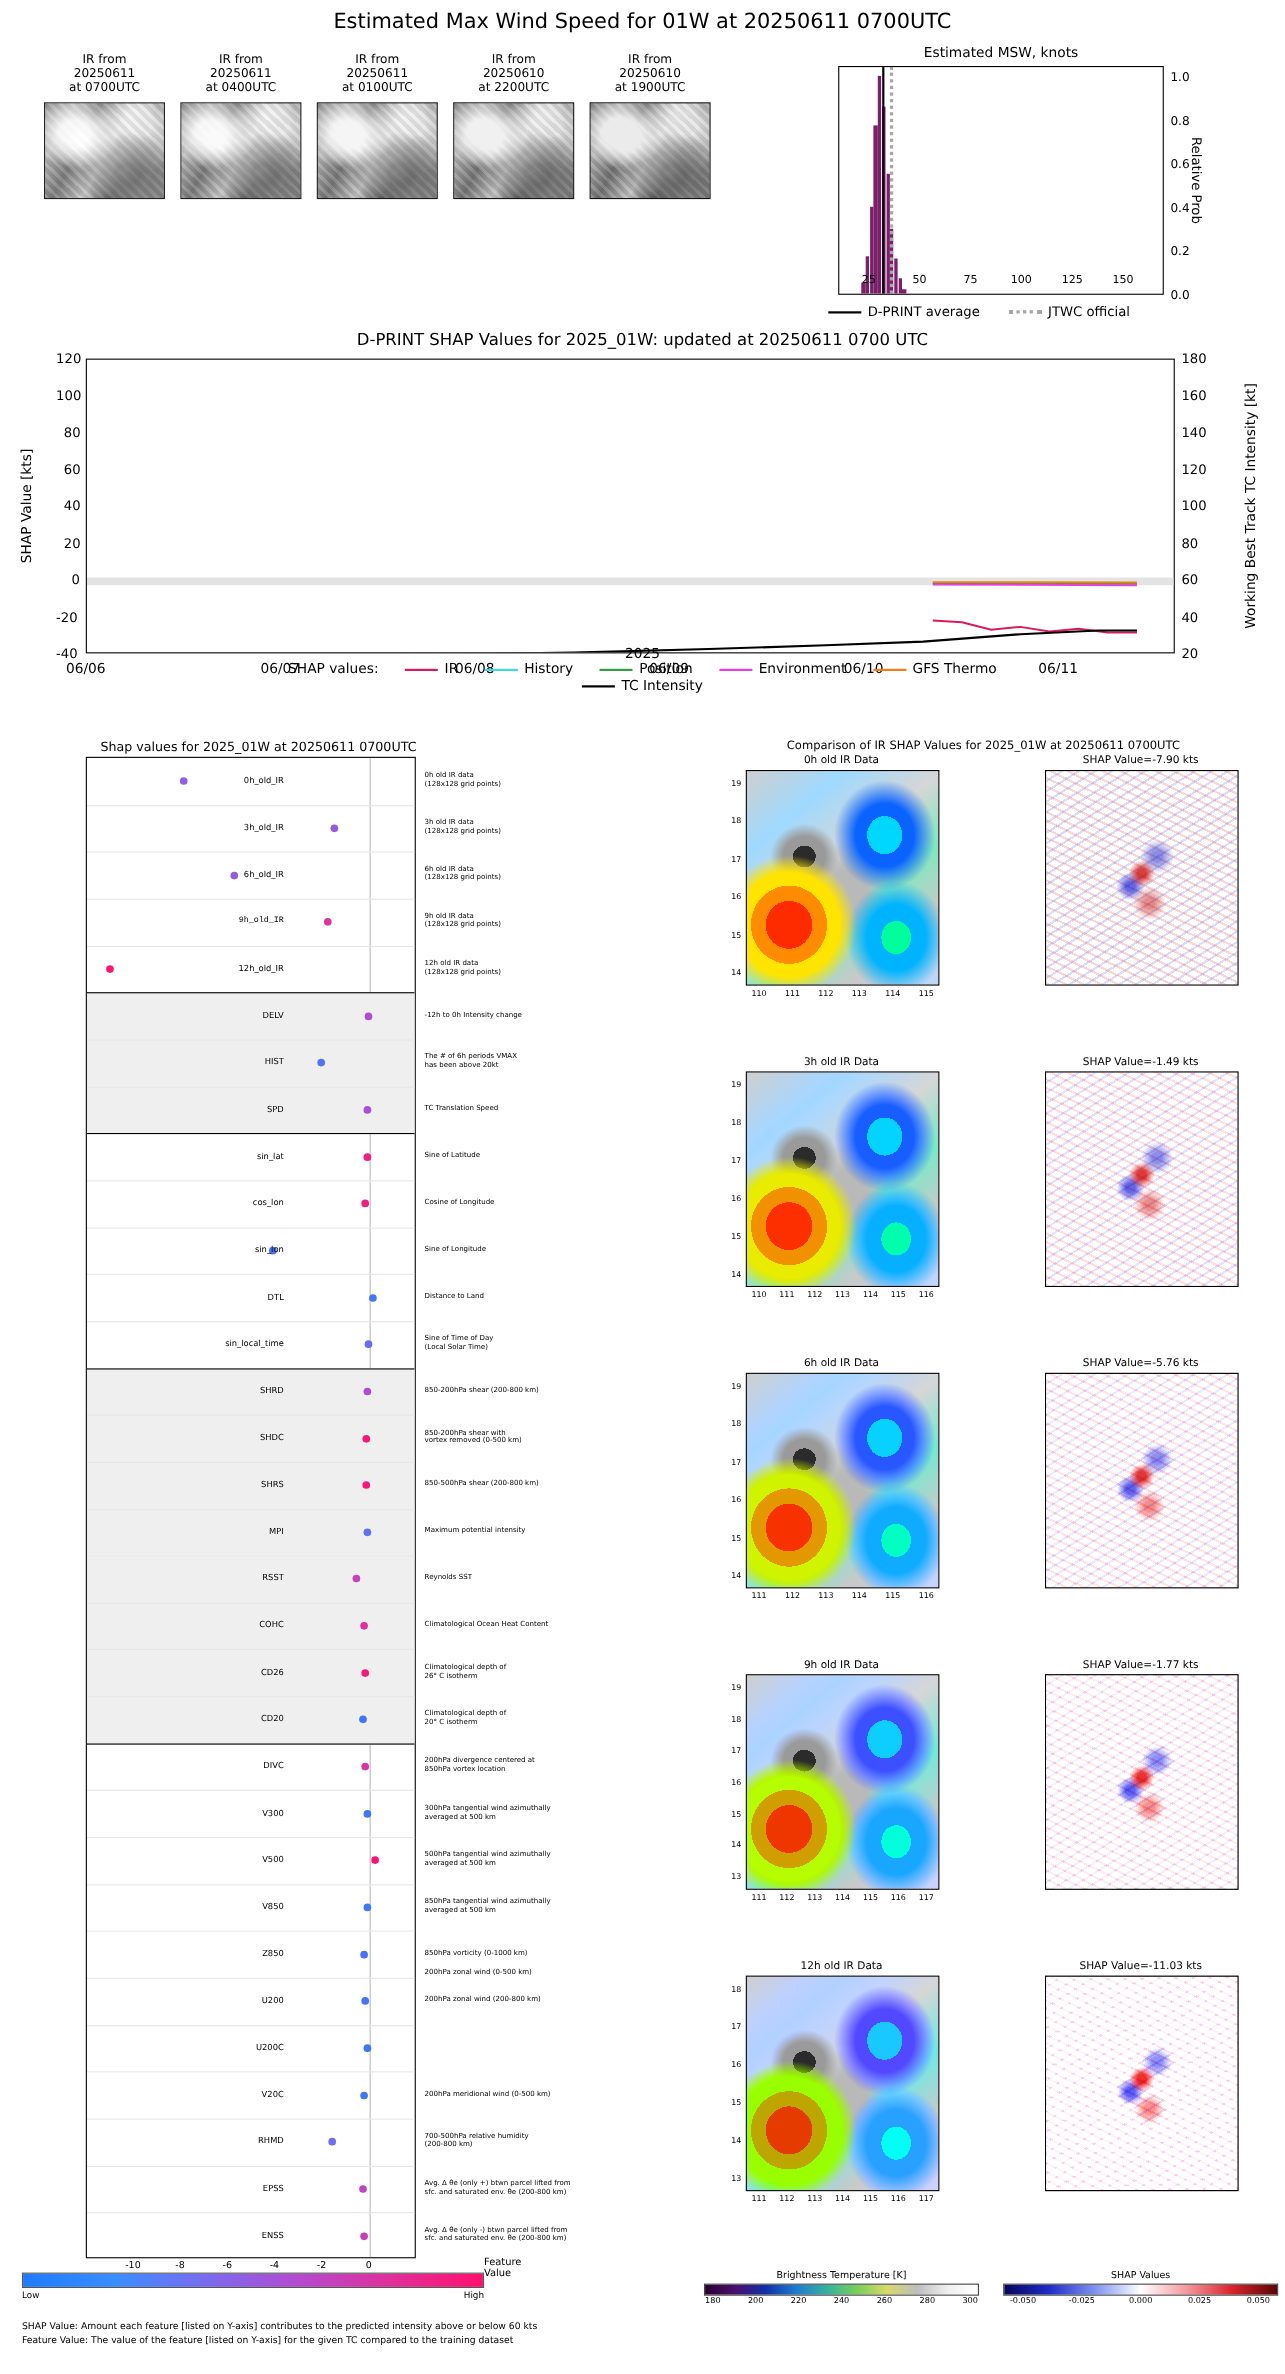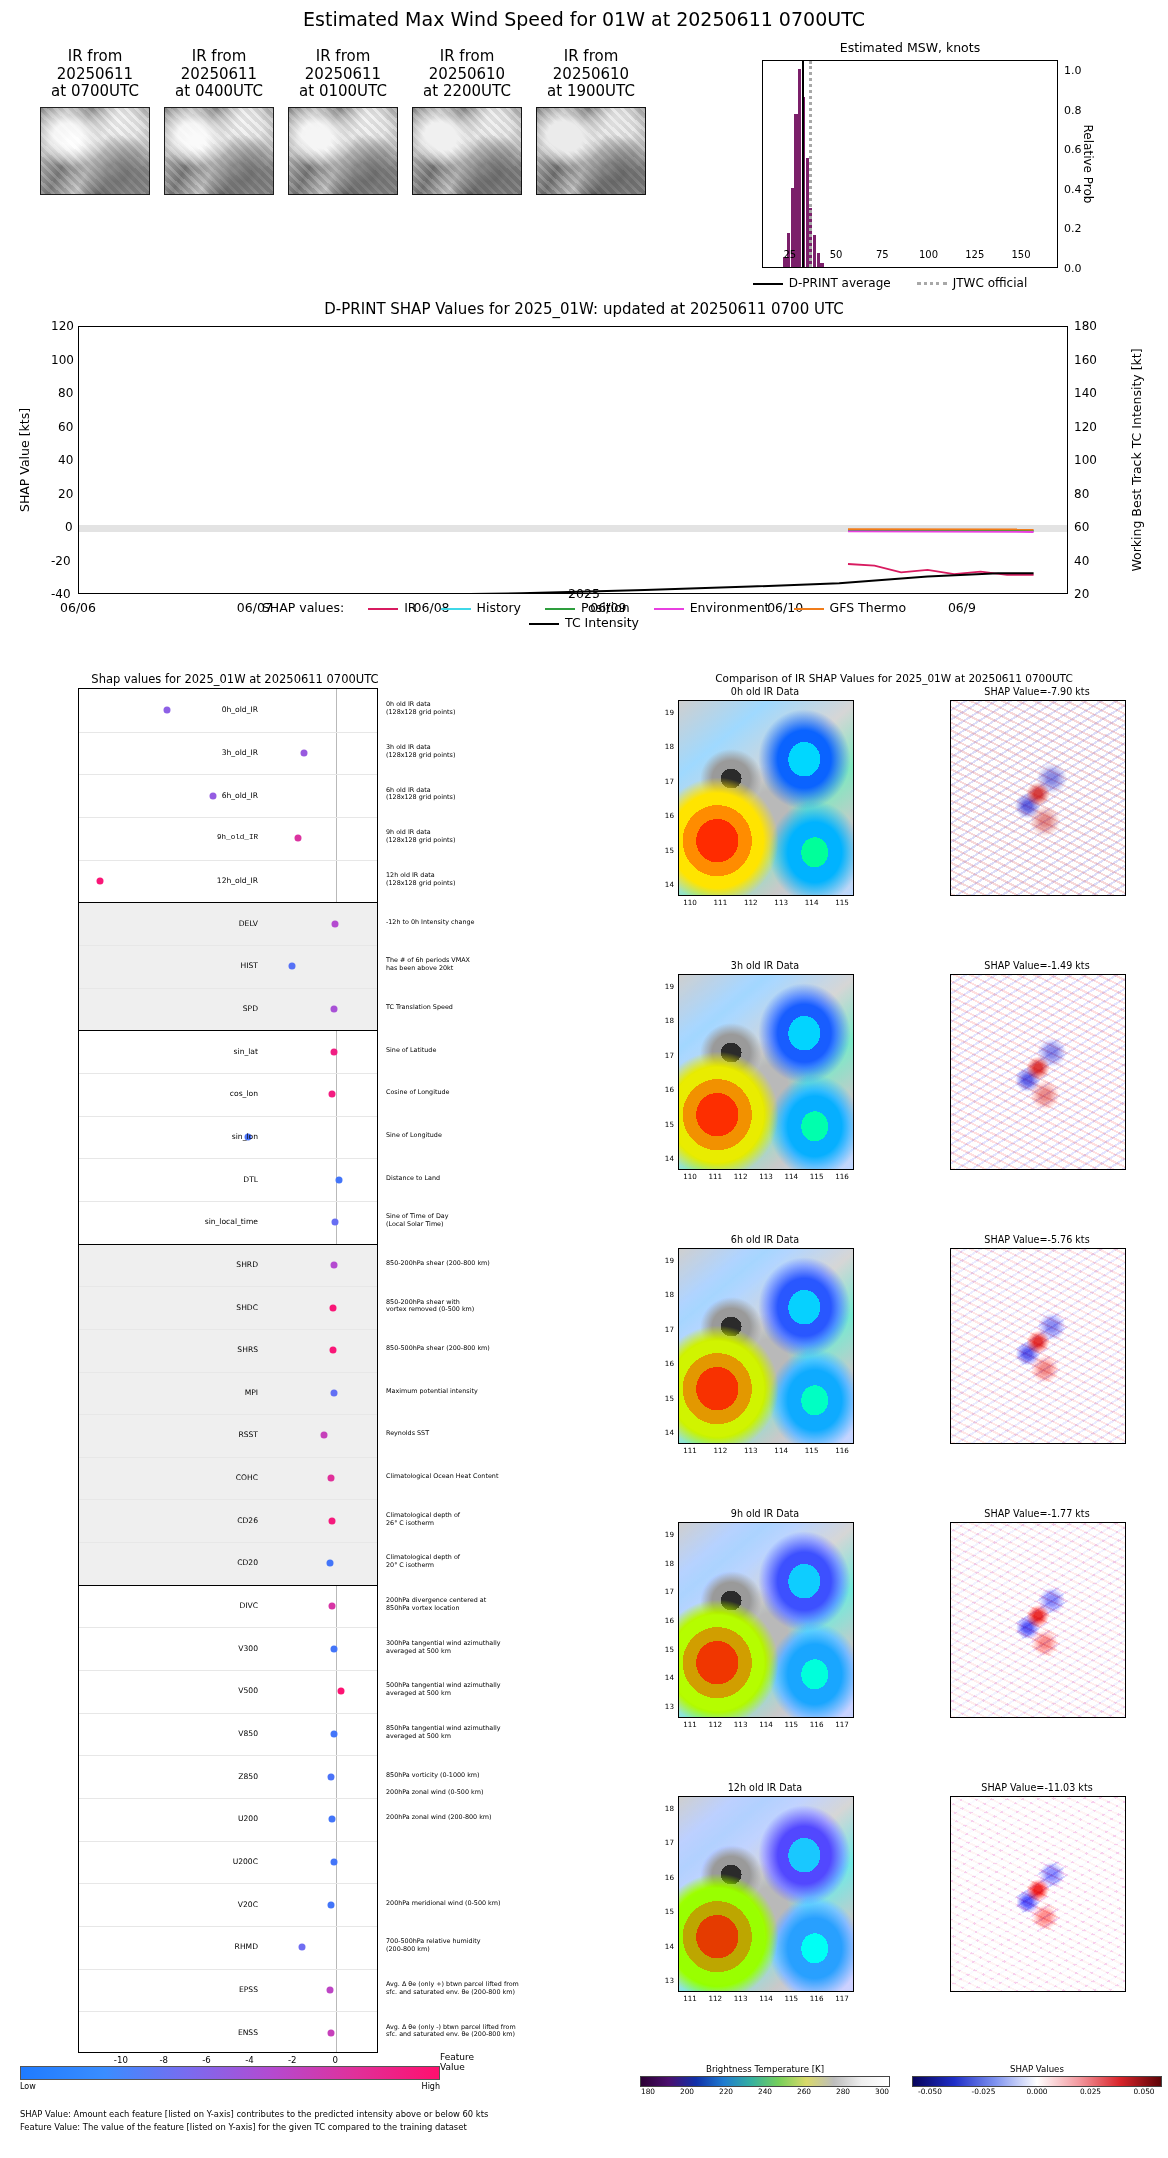--- a/index.html
+++ b/index.html
@@ -12,21 +12,21 @@
     position:relative;
     overflow:hidden;
   }
   .abs { position:absolute; }
   .title-main {
     width:100%; text-align:center; font-size:19px; top:8px; left:0;
   }
   
   .ir-row { top:48px; left:40px; width:630px; display:flex; gap:14px; }
   .ir-cell { width:110px; text-align:center; }
-  .ir-cap { font-size:15px; line-height:1.18; white-space:pre-line; }
+  .ir-cap { font-size:11px; line-height:1.18; white-space:pre-line; }
   .ir-img {
     width:110px; height:88px; margin-top:6px;
     border:1px solid #222;
     background:
       radial-gradient(circle at 30% 40%, #f2f2f2 0 6%, rgba(242,242,242,0) 30%),
       radial-gradient(circle at 62% 66%, #e8e8e8 0 8%, rgba(232,232,232,0) 36%),
       radial-gradient(circle at 80% 22%, #d8d8d8 0 10%, rgba(216,216,216,0) 40%),
       linear-gradient(118deg,#8e8e8e 0%, #b6b6b6 18%, #7d7d7d 34%, #c9c9c9 52%, #6f6f6f 68%, #ababab 84%, #8a8a8a 100%);
     background-blend-mode:screen, screen, screen, normal;
     position:relative;
@@ -242,21 +242,21 @@
         <polyline points="769.0,202.2 954.6,202.5" fill="none" stroke="#f07c1a" stroke-width="1.8"></polyline>
         <polyline points="318.2,268.0 442.0,266.3 565.7,263.0 671.8,259.6 760.2,256.3 848.6,249.6 919.3,246.2 954.6,246.2" fill="none" stroke="#000000" stroke-width="2"></polyline>
       </svg>
   </div>
   <div id="ts-ticks">
       <div class="ts-xt" style="left: 60px; top: 300px;">06/06</div>
       <div class="ts-xt" style="left: 236.786px; top: 300px;">06/07</div>
       <div class="ts-xt" style="left: 413.571px; top: 300px;">06/08</div>
       <div class="ts-xt" style="left: 590.357px; top: 300px;">06/09</div>
       <div class="ts-xt" style="left: 767.143px; top: 300px;">06/10</div>
-      <div class="ts-xt" style="left: 943.929px; top: 300px;">06/9</div>
+      <div class="ts-xt" style="left: 943.929px; top: 300px;">06/11</div>
       <div style="position: absolute; font-size: 12px; right: 1098px; left: 33px; top: 294px; transform: translateY(-50%);">-40</div>
       <div style="position: absolute; font-size: 12px; right: 1098px; left: 33px; top: 260.5px; transform: translateY(-50%);">-20</div>
       <div style="position: absolute; font-size: 12px; right: 1098px; left: 47px; top: 227px; transform: translateY(-50%);">0</div>
       <div style="position: absolute; font-size: 12px; right: 1098px; left: 40px; top: 193.5px; transform: translateY(-50%);">20</div>
       <div style="position: absolute; font-size: 12px; right: 1098px; left: 40px; top: 160px; transform: translateY(-50%);">40</div>
       <div style="position: absolute; font-size: 12px; right: 1098px; left: 40px; top: 126.5px; transform: translateY(-50%);">60</div>
       <div style="position: absolute; font-size: 12px; right: 1098px; left: 40px; top: 93px; transform: translateY(-50%);">80</div>
       <div style="position: absolute; font-size: 12px; right: 1098px; left: 33px; top: 59.5px; transform: translateY(-50%);">100</div>
       <div style="position: absolute; font-size: 12px; right: 1098px; left: 33px; top: 26px; transform: translateY(-50%);">120</div>
       <div style="position: absolute; font-size: 12px; left: 1056px; top: 294px; transform: translateY(-50%);">20</div>

